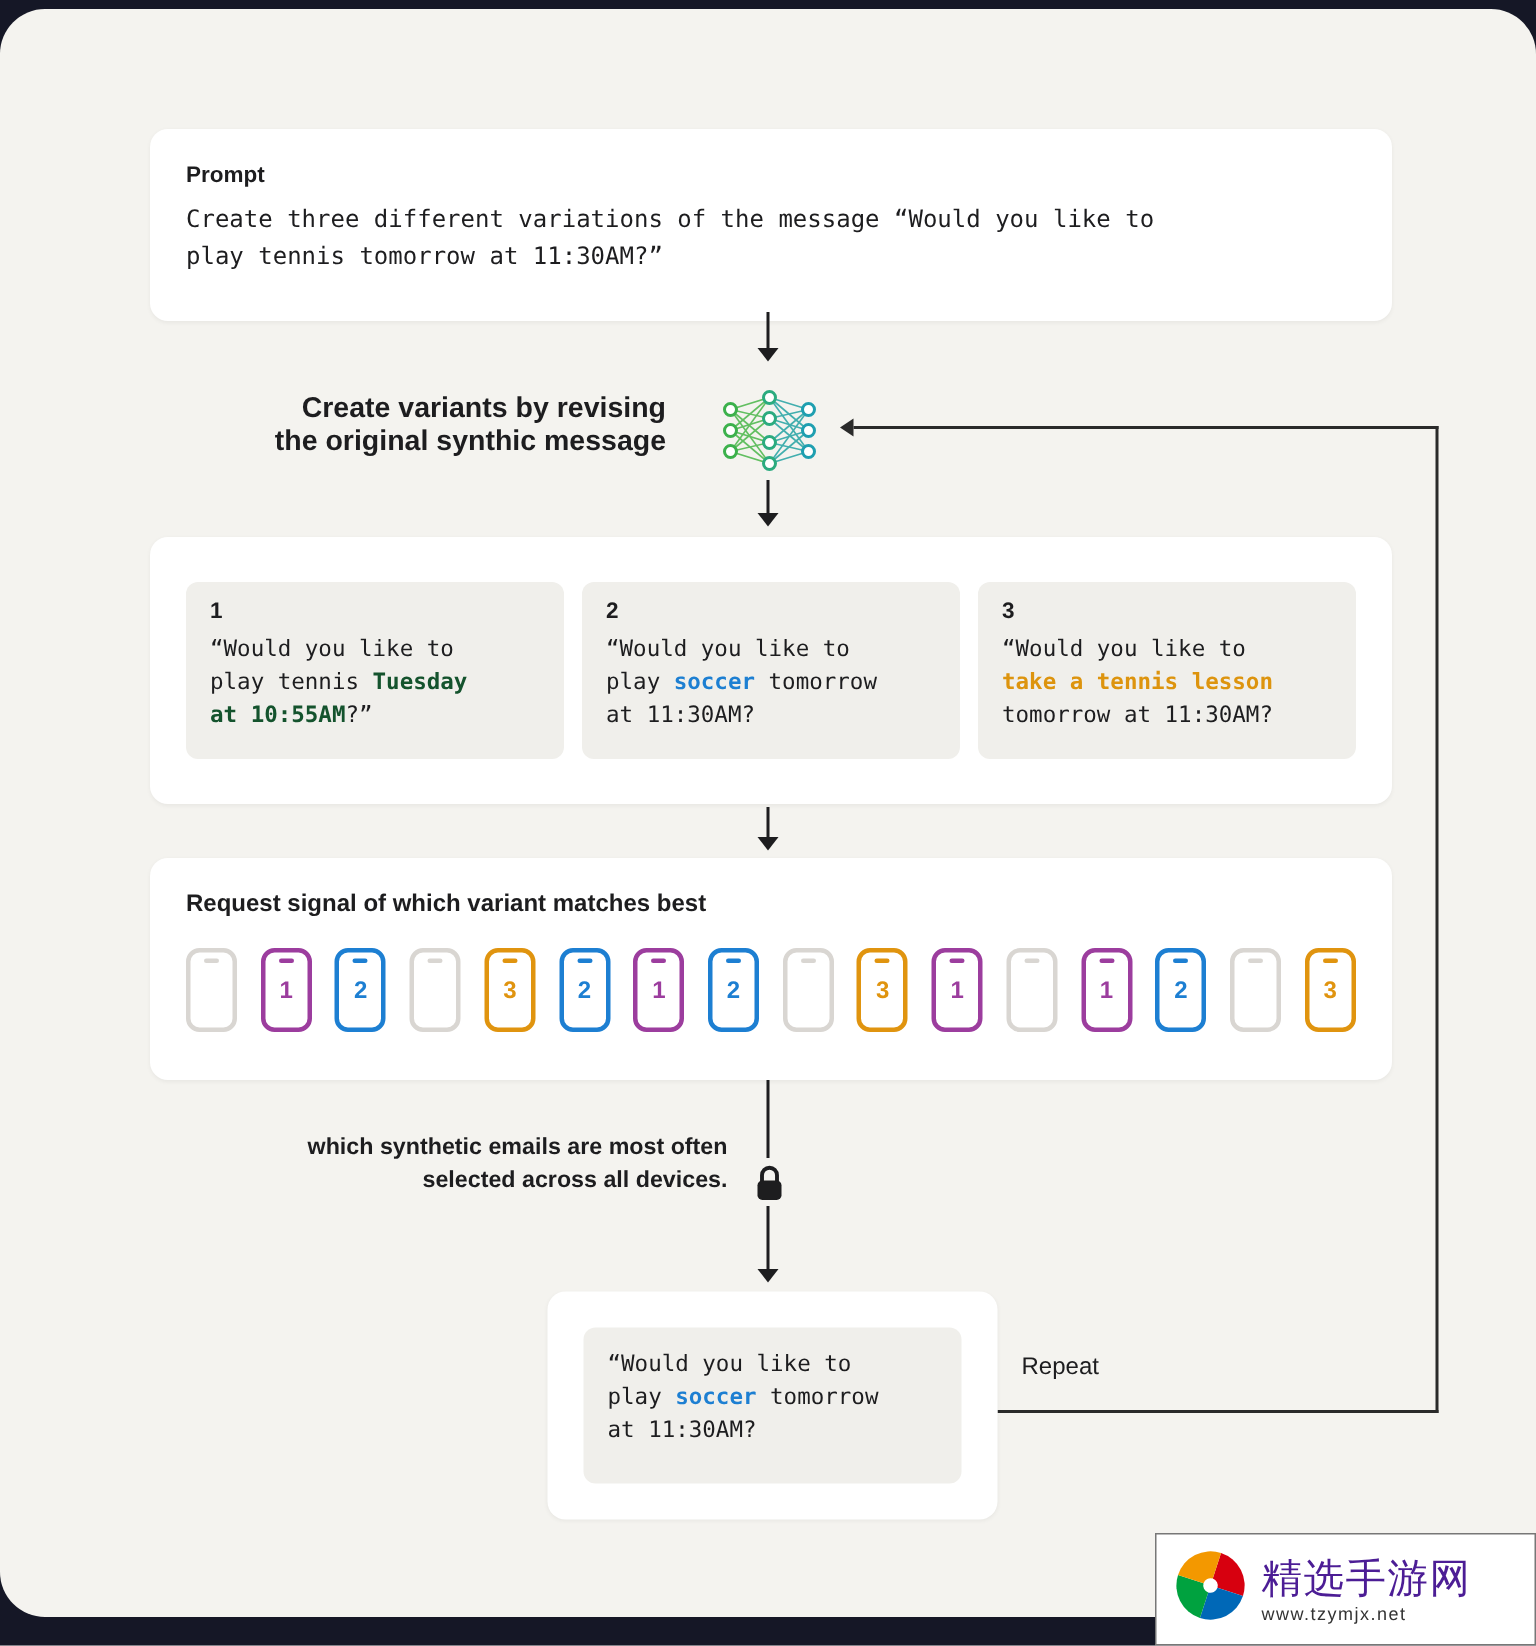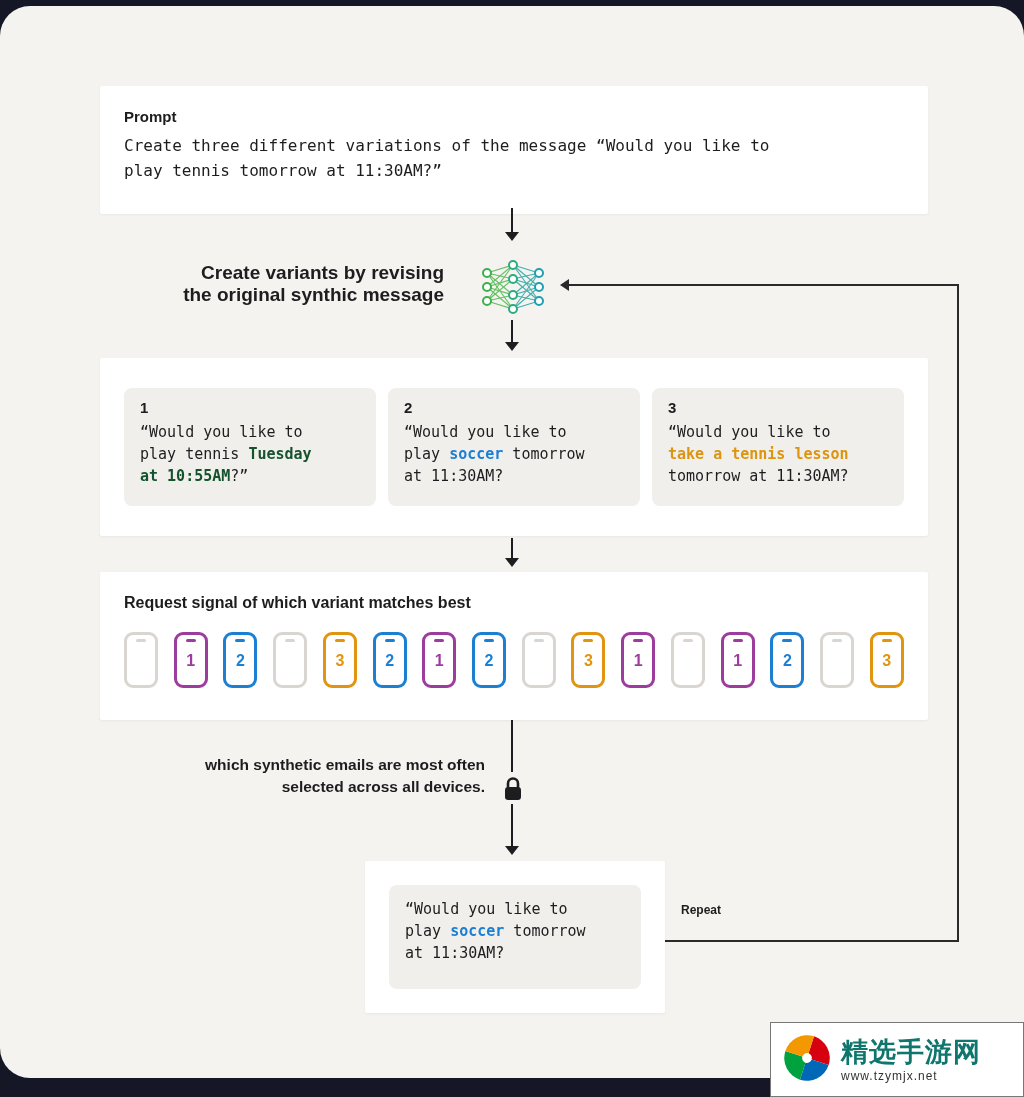--- a/index.html
+++ b/index.html
@@ -9,21 +9,21 @@
     font-family:"Liberation Sans", sans-serif;
     position:relative;
     overflow:hidden;
     color:#1d1d1f;
   }
   .canvas {
     position:absolute; left:0; top:6px; width:1024px; height:1072px;
     background:#f4f3ef; border-radius:30px;
   }
   .card {
-    position:absolute; background:#ffffff; border-radius:2px;
+    position:absolute; background:#ffffff; border-radius:12px;
     box-shadow:0 1px 3px rgba(0,0,0,.05);
   }
   .mono { font-family:"DejaVu Sans Mono", monospace; }
 
   
   .prompt-card { left:100px; top:80px; width:828px; height:128px; padding:22px 24px; }
   .prompt-label { font-size:15px; font-weight:bold; }
   .prompt-text { margin-top:8px; font-size:16px; line-height:25px; }
 
   
@@ -73,28 +73,28 @@
   
   .privacy-text { position:absolute; right:539px; top:748px; text-align:right;
     font-size:15.5px; font-weight:bold; line-height:22px; }
   .lock-wrap { position:absolute; left:499px; top:766px; width:28px; height:32px;
     background:#f4f3ef; display:flex; align-items:center; justify-content:center; }
 
   
   .result-card { left:365px; top:855px; width:300px; height:152px; padding:24px; }
   .result-inner { width:252px; height:104px; background:#f0efeb; border-radius:8px; padding:13px 16px; }
 
-  .repeat-label { position:absolute; left:681px; top:897px; font-size:12px; font-weight:bold; }
+  .repeat-label { position:absolute; left:681px; top:897px; font-size:16px; font-weight:normal; }
 
   
   .watermark { position:absolute; left:770px; top:1022px; width:254px; height:75px;
     background:#ffffff; border:1px solid #777; display:flex; align-items:center;
     padding:0 10px; gap:8px; }
   .wm-text { display:flex; flex-direction:column; }
-  .wm-name { color:#0f766e; font-weight:bold; font-size:27px; line-height:32px; letter-spacing:1px; }
+  .wm-name { color:#4c1d95; font-weight:normal; font-size:27px; line-height:32px; letter-spacing:1px; }
   .wm-url { color:#333333; font-size:12px; margin-top:1px; letter-spacing:1px; }
 </style>
 </head>
 <body>
 
 <div class="canvas">
 
   <div class="card prompt-card">
     <div class="prompt-label">Prompt</div>
     <div class="prompt-text mono">

